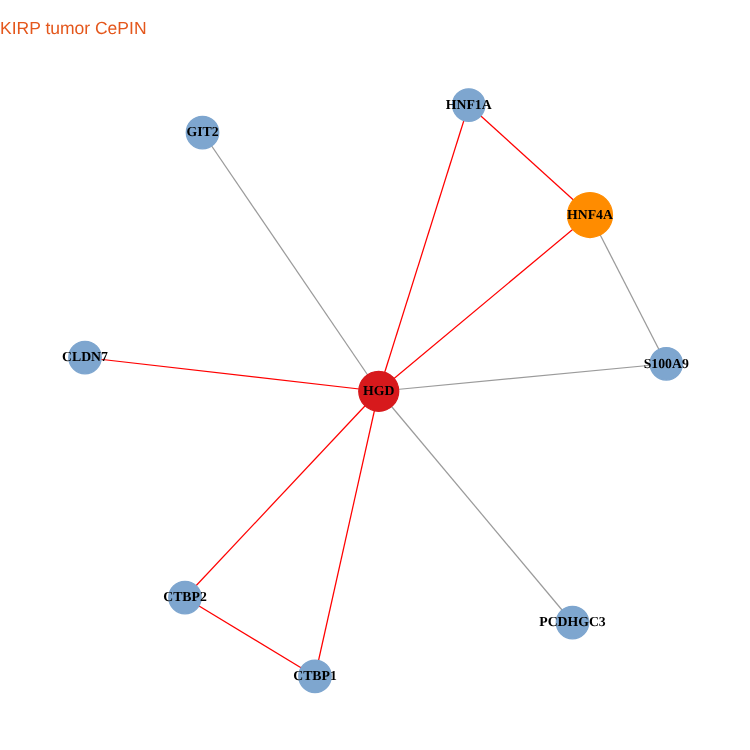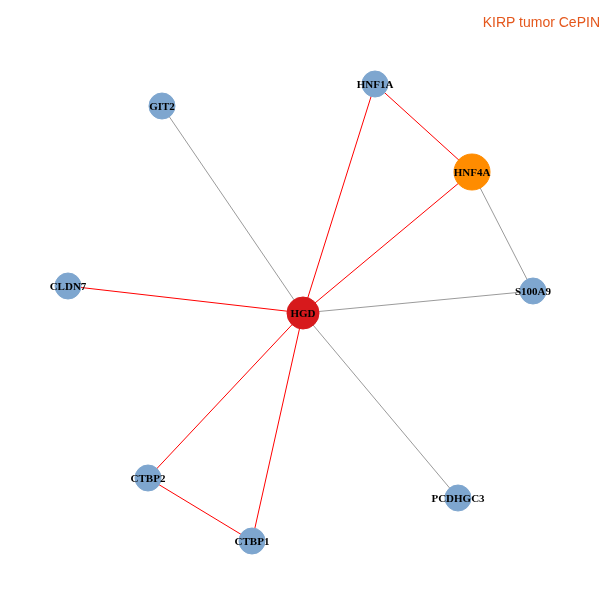--- a/index.html
+++ b/index.html
@@ -15,21 +15,21 @@
     position: relative;
     width: 600px;
     height: 600px;
     background: #ffffff;
   }
   .plot-title {
     position: absolute;
     top: 14px;
     left: 0;
     width: 100%;
-    text-align: right;
+    text-align: left;
     font-family: "Liberation Sans", sans-serif;
     font-size: 14px;
     font-weight: 400;
   }
   svg text {
     font-family: "Liberation Serif", serif;
     font-weight: bold;
     font-size: 11px;
     pointer-events: none;
   }

